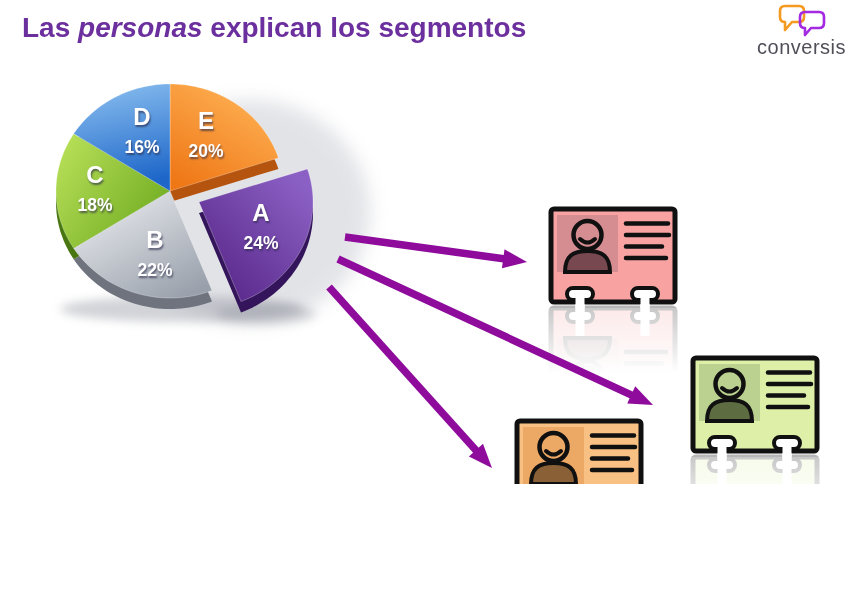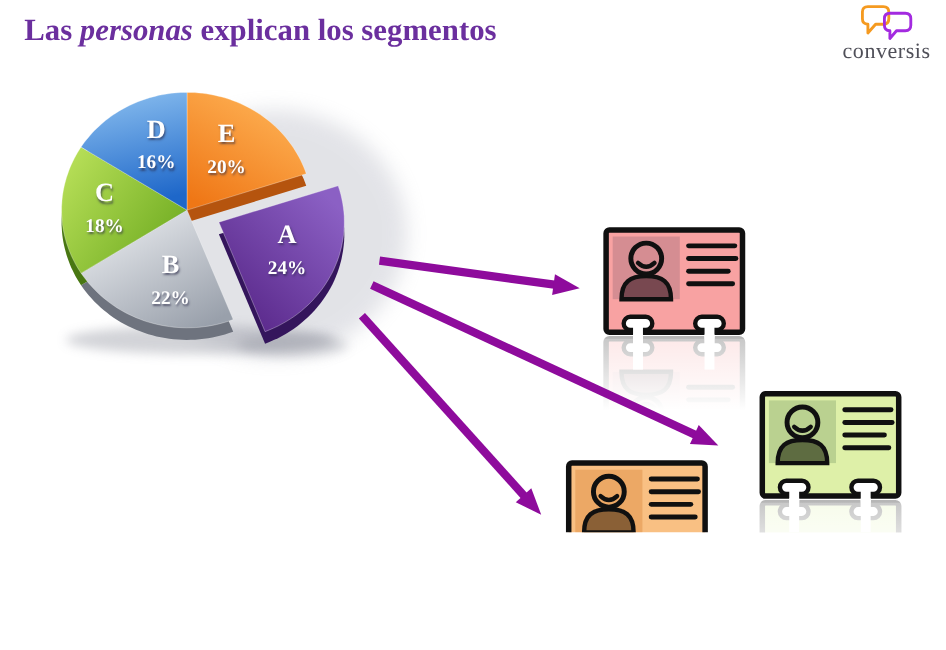--- a/index.html
+++ b/index.html
@@ -1,17 +1,17 @@
 <!DOCTYPE html>
 <html><head>
 <meta charset="utf-8">
 <style>
   html,body{margin:0;padding:0;background:#fff;}
   .slide{position:relative;width:860px;height:484px;background:#fff;overflow:hidden;
-         font-family:Liberation Serif, serif;}
+         font-family:Liberation Sans, sans-serif;}
   #scene{position:absolute;left:0;top:0;}
   .slide-header{position:absolute;left:22px;top:12px;z-index:5;}
   .slide-title{margin:0;font-size:28px;font-weight:700;letter-spacing:0;}
   .slide-title em{font-style:italic;}
   .logo{position:absolute;right:14px;top:4px;z-index:5;display:flex;flex-direction:column;align-items:center;}
   .logo-text{font-size:20px;letter-spacing:.5px;margin-top:-2px;}
   .pie-letter{font-size:24px;font-weight:700;fill:#fff;text-anchor:middle;
               text-shadow:1px 2px 2px rgba(40,40,70,.65);}
   .pie-pct{font-size:17.5px;font-weight:700;fill:#fff;text-anchor:middle;
            text-shadow:1px 2px 2px rgba(40,40,70,.65);}

